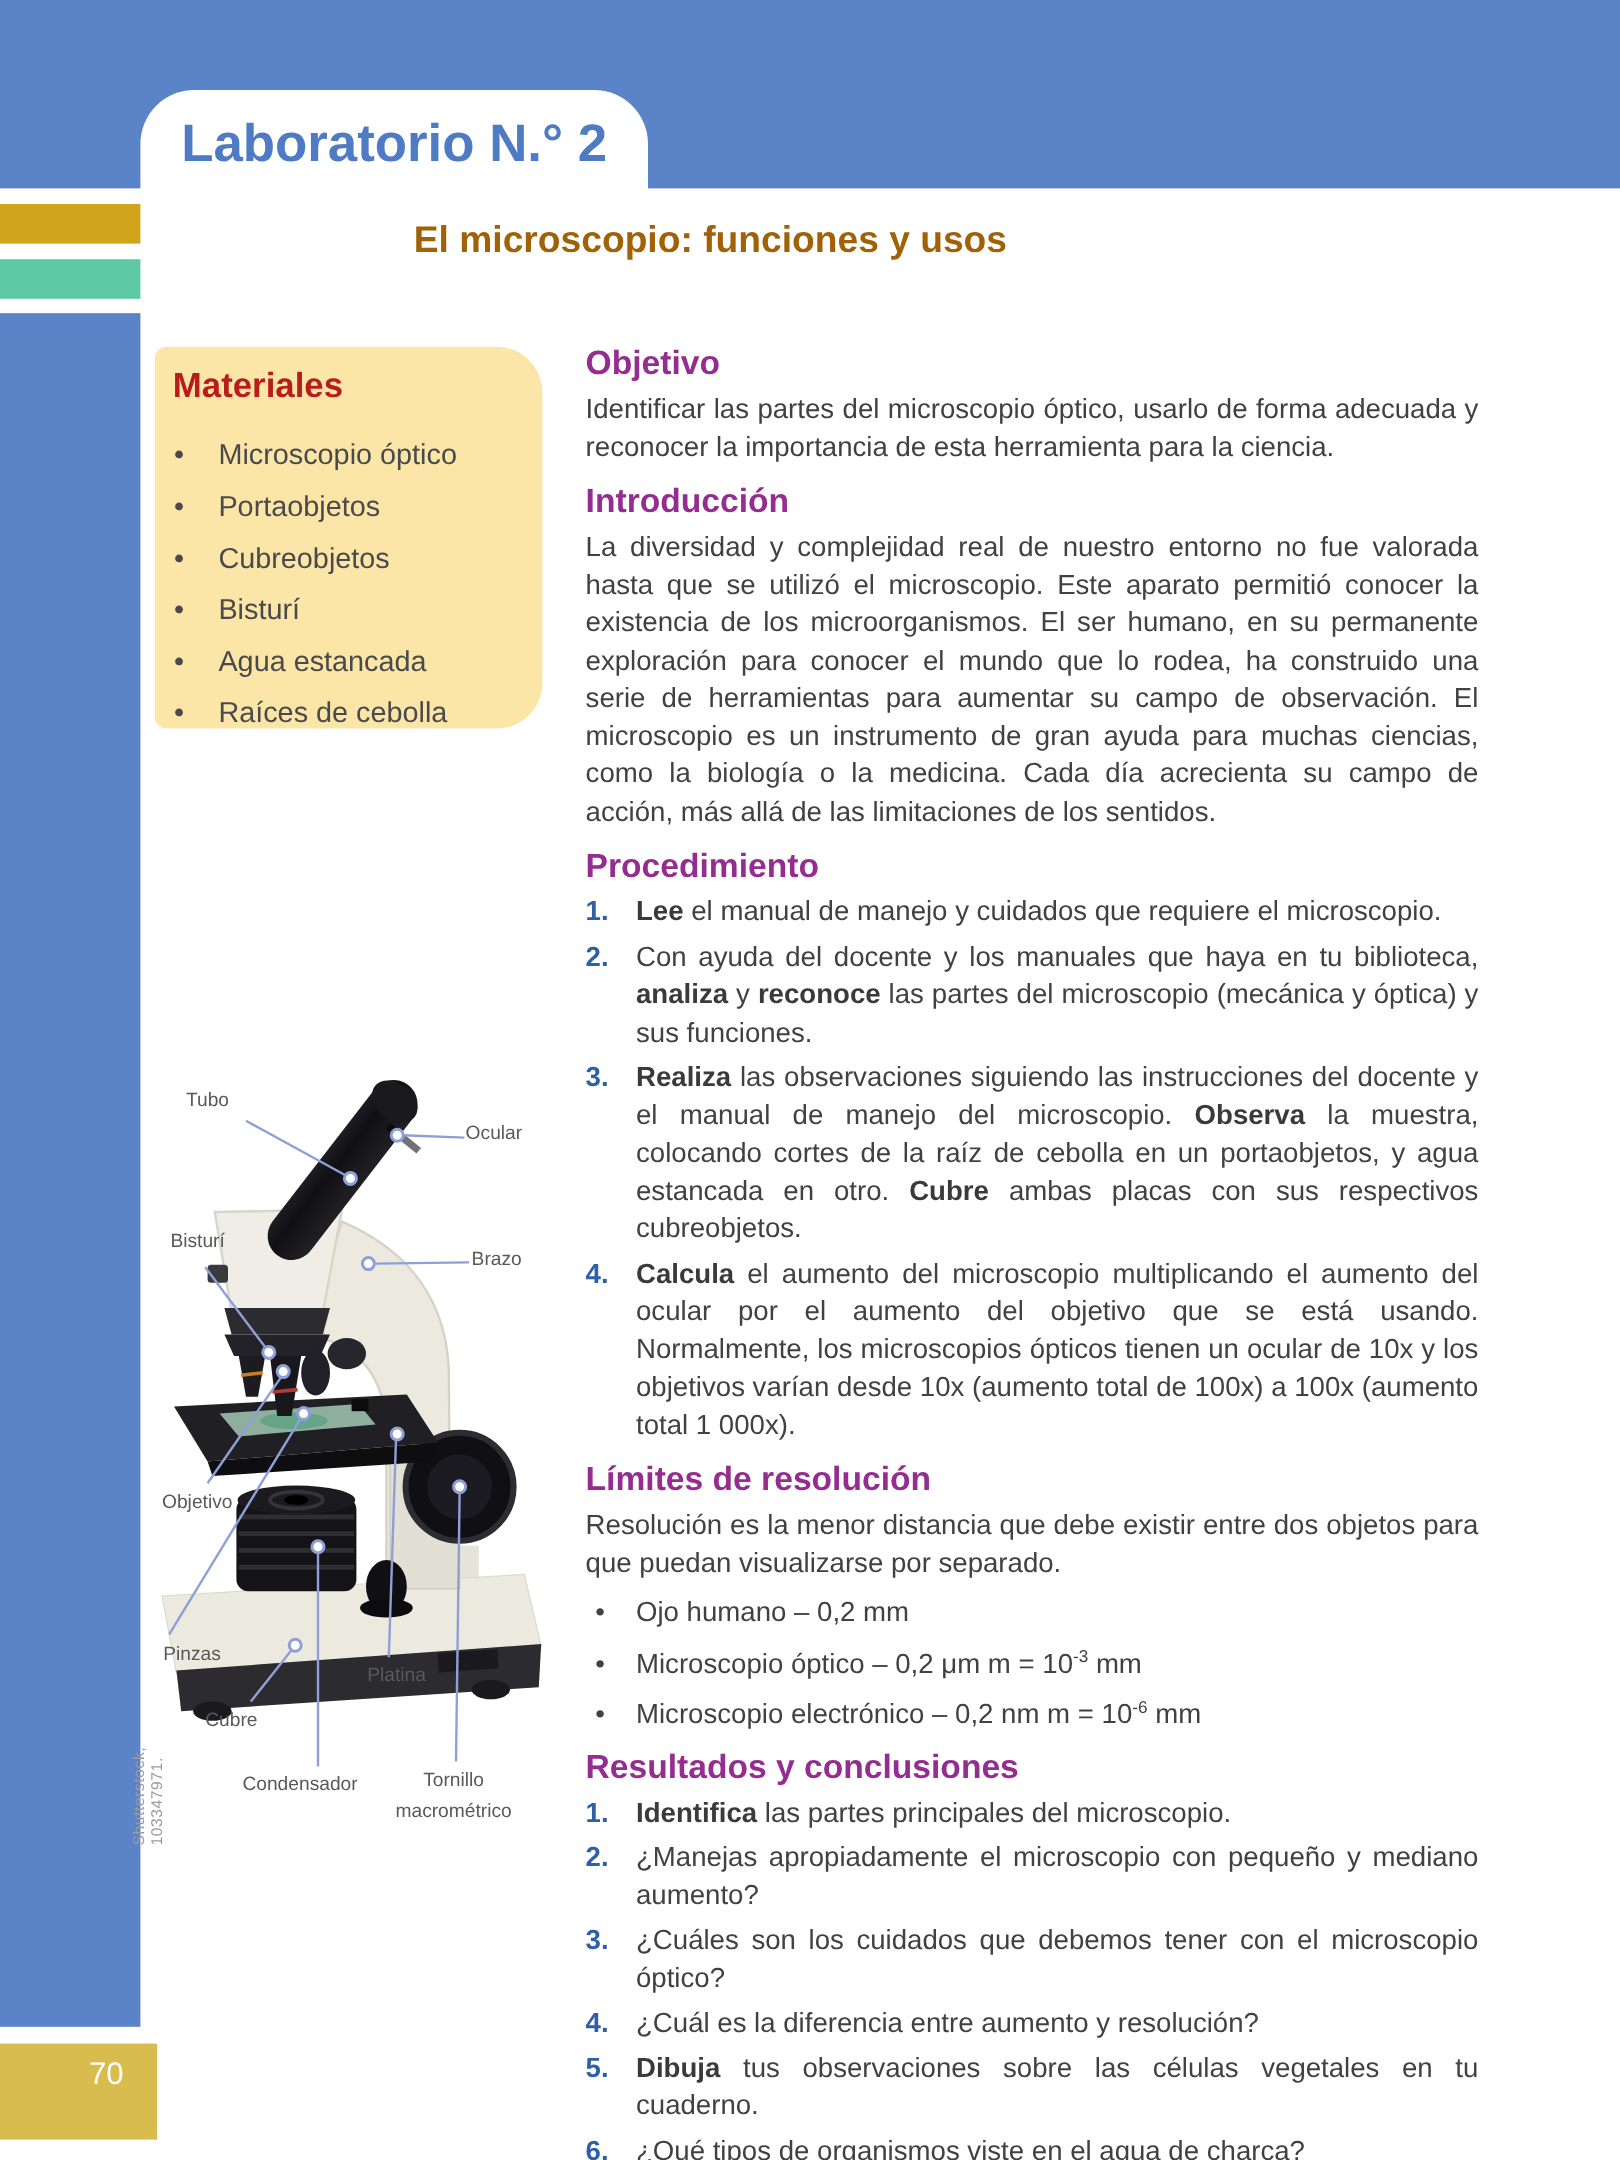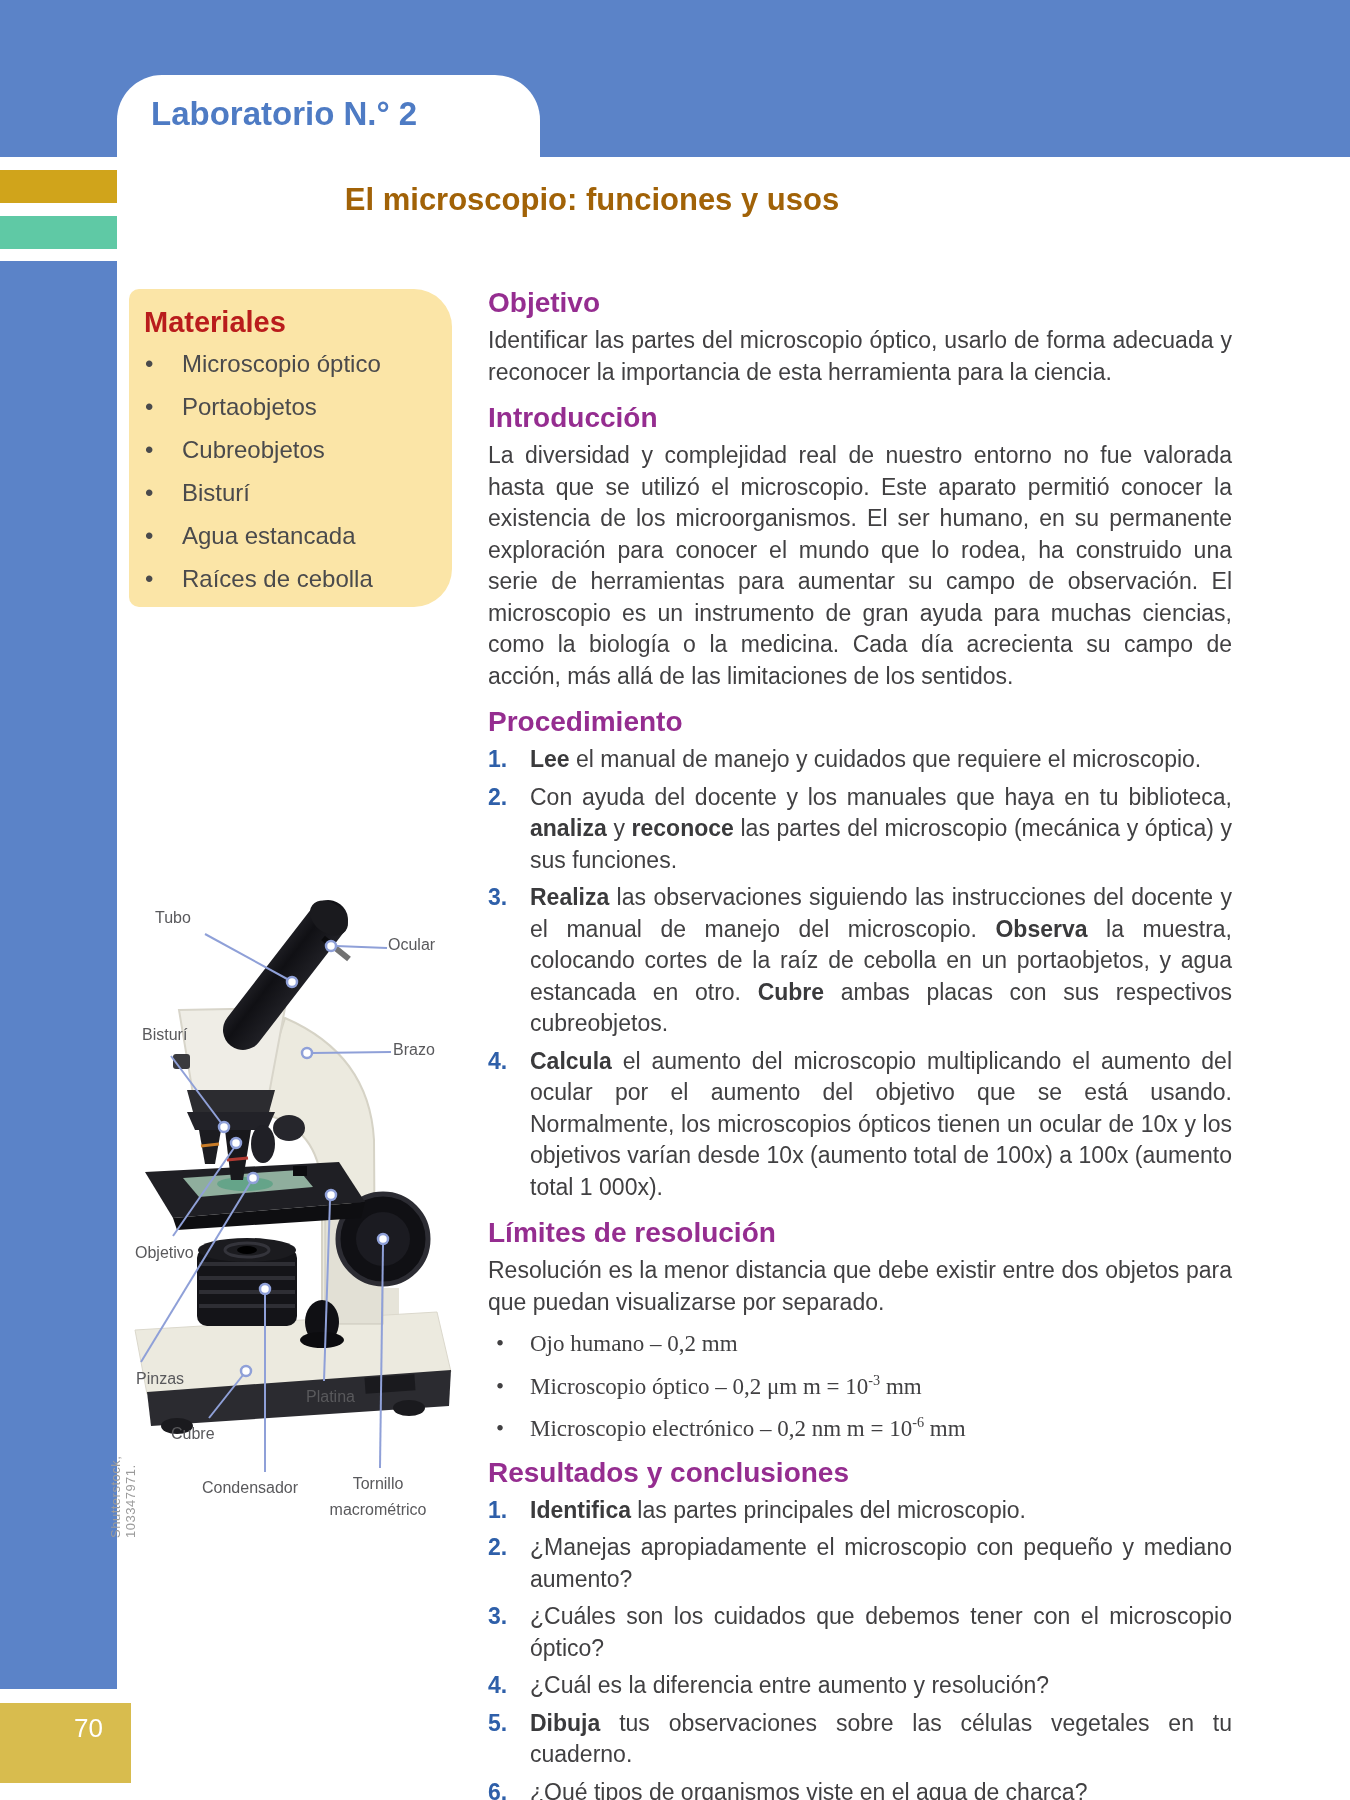--- a/index.html
+++ b/index.html
@@ -3,44 +3,44 @@
 <meta charset="utf-8">
 <style>
   html,body{margin:0;padding:0;}
   body{
     position:relative;width:1350px;height:1800px;background:#ffffff;
     font-family:"Liberation Sans", sans-serif;color:#414042;overflow:hidden;
   }
   
   .header-band{position:absolute;left:0;top:0;width:1350px;height:157px;background:#5b83c8;}
   .lab-box{position:absolute;left:117px;top:75px;width:423px;height:100px;background:#ffffff;border-radius:45px 45px 0 0;}
-  .lab-title{position:absolute;left:34px;top:20px;font-size:33px;font-weight:bold;color:#4e7bc4;white-space:nowrap;}
+  .lab-title{position:absolute;left:34px;top:20px;font-size:44px;font-weight:bold;color:#4e7bc4;white-space:nowrap;}
   .main-title{position:absolute;left:117px;top:182px;width:950px;text-align:center;font-size:31px;font-weight:bold;color:#a16207;}
   
   .bar{position:absolute;left:0;width:117px;}
   .bar-gold{top:170px;height:33px;background:#d0a41b;}
   .bar-teal{top:216px;height:33px;background:#5fc9a5;}
   .bar-blue{top:261px;height:1428px;background:#5b83c8;}
   .page-tab{position:absolute;left:0;top:1703px;width:131px;height:80px;background:#d8bc4e;}
   .page-num{position:absolute;right:28px;top:10px;font-size:26px;color:#ffffff;}
   
   .materials{position:absolute;left:129px;top:289px;width:323px;height:318px;background:#fbe5a7;border-radius:10px 38px 38px 10px;box-sizing:border-box;}
   .materials h2{margin:18px 0 0 15px;font-size:29px;line-height:30px;color:#b91c1c;}
-  .materials ul{list-style:none;margin:12px 0 0 0;padding:0;}
+  .materials ul{list-style:none;margin:28px 0 0 0;padding:0;}
   .materials li{position:relative;padding-left:53px;font-size:24px;line-height:29px;margin-bottom:14px;color:#4a4a4c;}
   .materials li::before{content:"•";position:absolute;left:16px;top:0;font-size:24px;color:#4a4a4c;}
   
   .content{position:absolute;left:488px;top:289px;width:744px;font-size:23px;line-height:31.5px;text-align:justify;color:#414042;}
   .content h3{margin:16px 0 8px;font-size:28px;line-height:28px;color:#952d90;text-align:left;}
   .content h3:first-child{margin-top:0;}
   .content p{margin:6px 0 0;}
   ol.num{list-style:none;margin:8px 0 0;padding:0;counter-reset:item;}
   ol.num li{position:relative;padding-left:42px;margin-bottom:6px;counter-increment:item;}
   ol.num li::before{content:counter(item) ".";position:absolute;left:0;top:0;font-weight:bold;color:#2e5fa9;}
-  ul.dots{list-style:none;margin:10px 0 0;padding:0;font-family:Liberation Serif, serif;}
+  ul.dots{list-style:none;margin:10px 0 0;padding:0;}
   ul.dots li{position:relative;padding-left:42px;margin-bottom:11px;text-align:left;}
   ul.dots li::before{content:"•";position:absolute;left:8px;top:0;}
   .h-limites{margin-top:16px !important;}
   .h-result{margin-top:14px !important;}
   sup{font-size:0.62em;line-height:0;}
   b{color:#3a3a3c;}
   
   .figure{position:absolute;left:117px;top:860px;width:345px;height:680px;}
   .figure svg{position:absolute;left:0;top:0;}
   .dlabel{position:absolute;font-size:16px;line-height:26px;color:#59595c;white-space:nowrap;}

